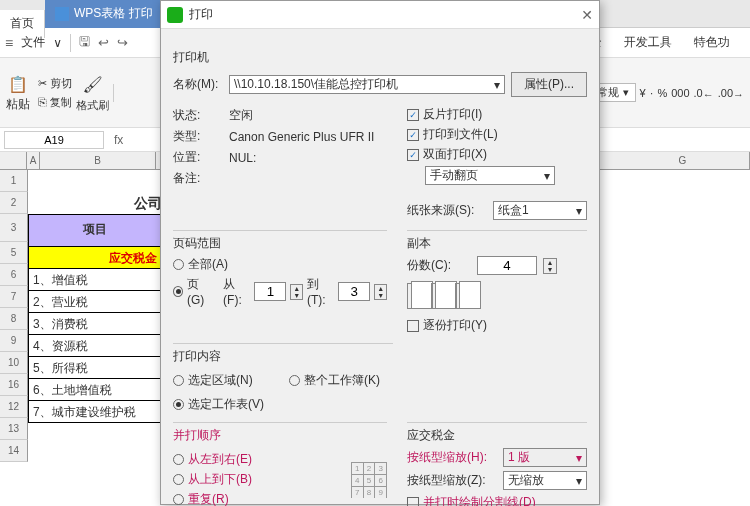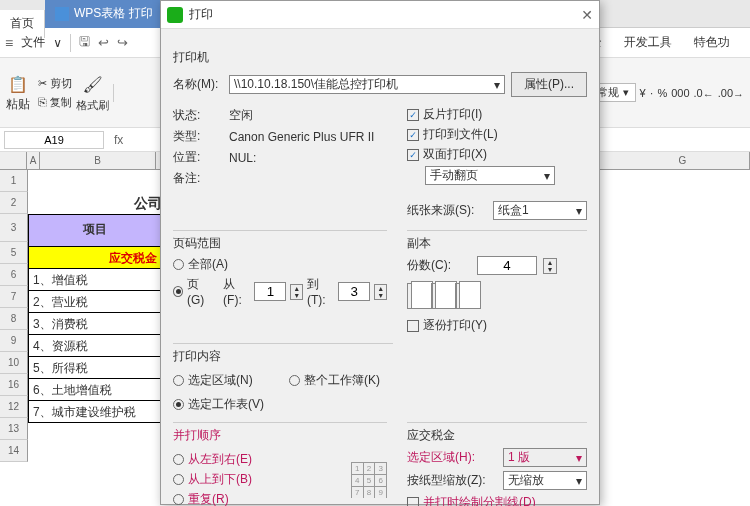--- a/index.html
+++ b/index.html
@@ -323,21 +323,21 @@
               <div>6</div>
               <div>7</div>
               <div>8</div>
               <div>9</div>
             </div>
         </div>
       </div>
       <div class="col-r fieldset">
         <div class="fieldset-h">应交税金</div>
         <div class="row disabled">
-            <span style="width:90px">选定区域(H):</span>
+            <span style="width:90px">按纸型缩放(H):</span>
             <div class="sel" style="width:80px;background:#eee">
               <span>1 版</span>
               <span>▾</span>
             </div>
           </div>
         <div class="row">
             <span style="width:90px">按纸型缩放(Z):</span>
             <div class="sel" style="width:80px">
               <span>无缩放</span>
               <span>▾</span>

